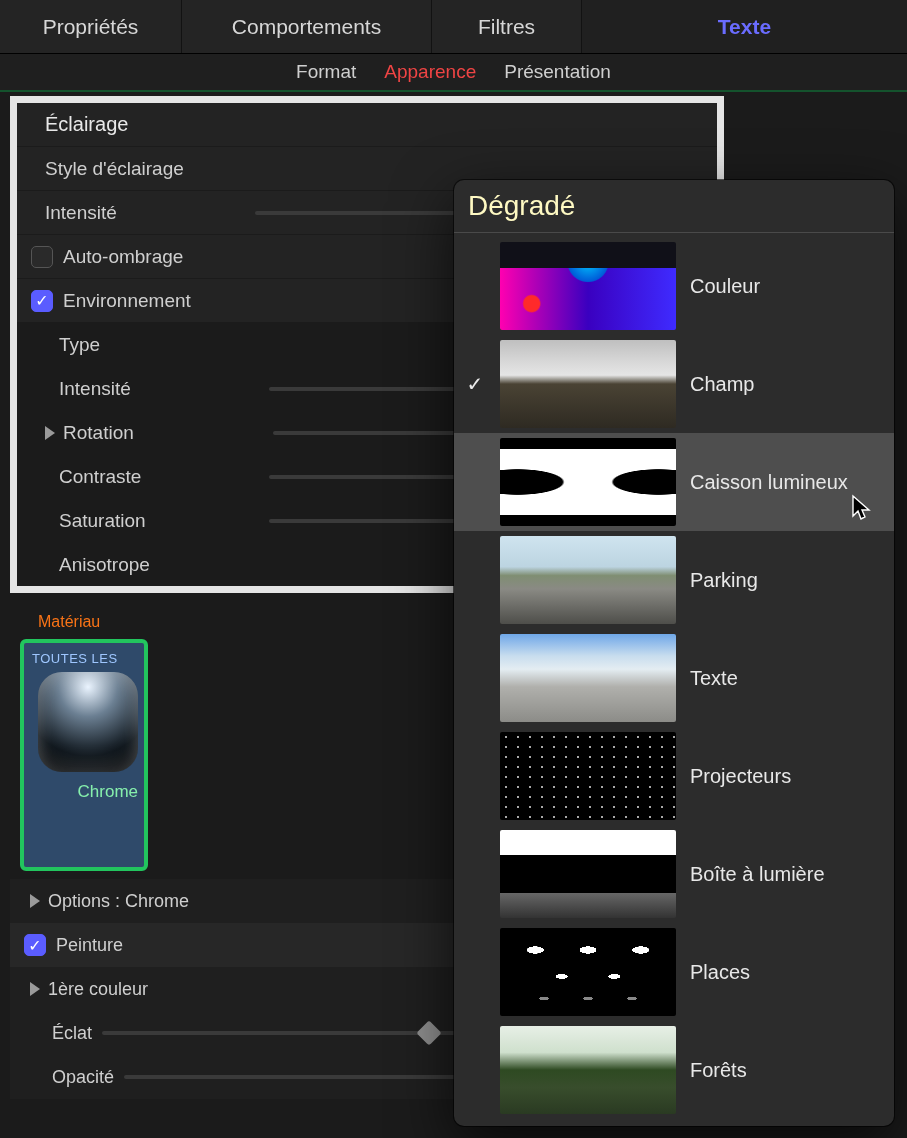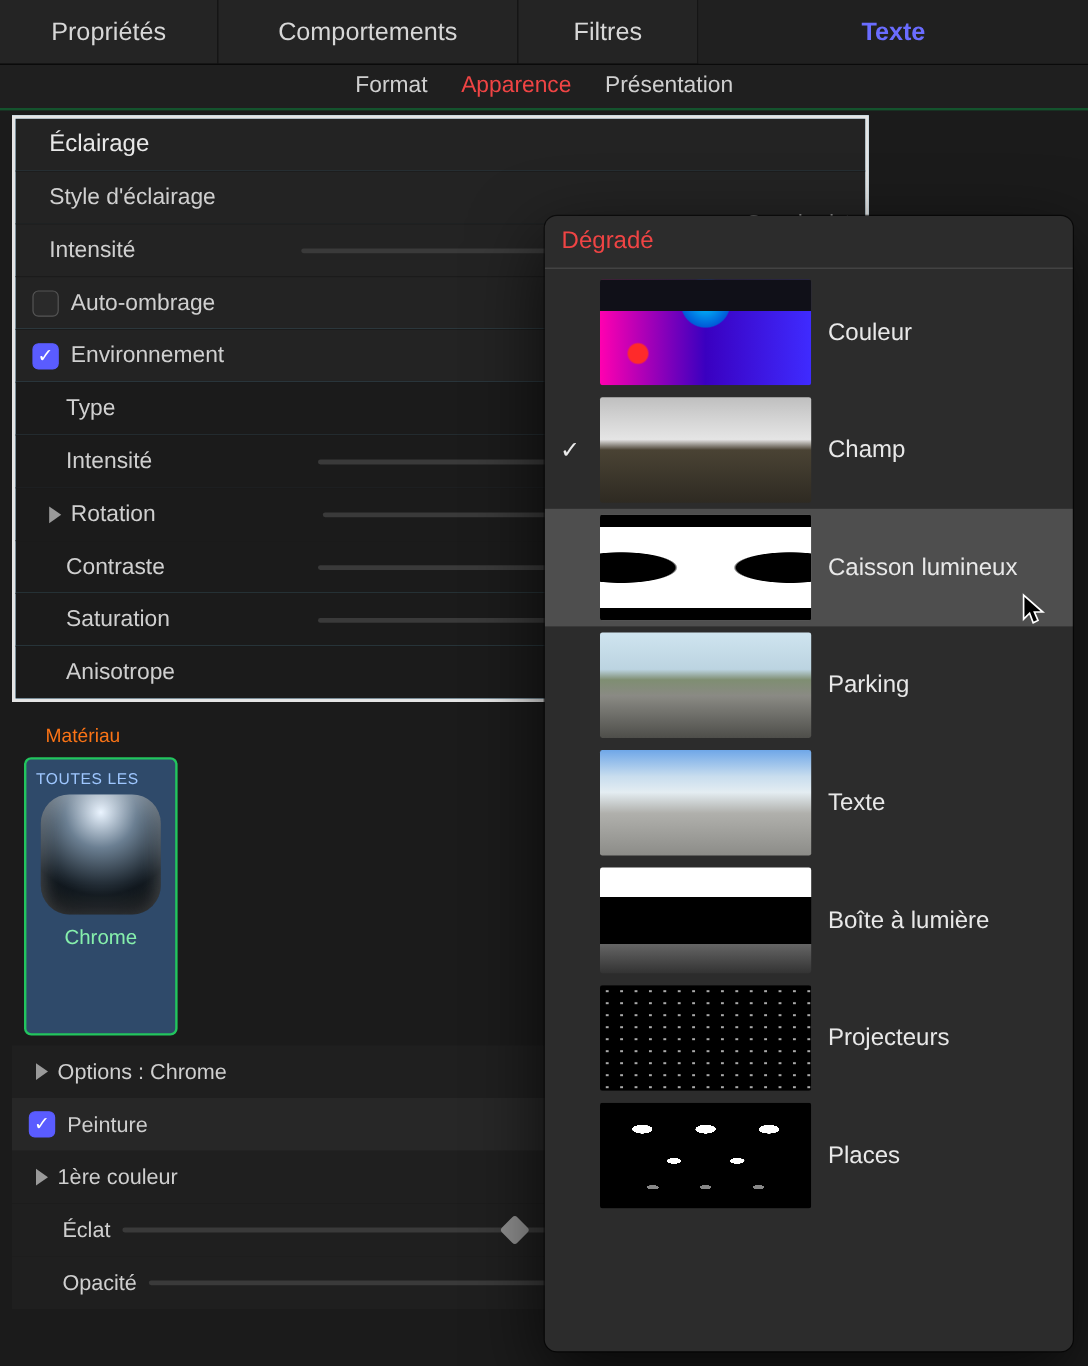--- a/index.html
+++ b/index.html
@@ -49,22 +49,22 @@
     font-size: 19px;
     text-align: center;
   }
   .subtab { color: #cfcfcf; cursor: default; }
   .subtab.active { color: #ef4444; }
 
   
   .panel {
     margin: 4px 0 0 10px;
     width: 714px;
-    border: 3px solid #e5e5e5;
-    background: #7dd3fc;
+    border: 7px solid #e5e5e5;
+    background: #15803d;
   }
   .section-header {
     padding: 10px 20px 10px 28px;
     font-size: 20px;
     color: #e8e8e8;
     background: #232323;
   }
   .row {
     display: flex;
     align-items: center;
@@ -143,26 +143,26 @@
   .material-title {
     padding: 8px 20px 8px 28px;
     font-size: 16px;
     color: #f97316;
   }
   .material-card {
     margin-left: 10px;
     width: 128px;
     height: 232px;
     background: #2f4a6a;
-    border: 2px solid #22c55e;
+    border: 4px solid #22c55e;
     border-radius: 6px;
     padding: 6px;
     display: flex;
     flex-direction: column;
-    align-items: center;
+    align-items: flex-end;
   }
   .material-card .card-head {
     color: #9fc7ff;
     font-size: 13px;
     letter-spacing: 0.5px;
     align-self: flex-start;
     margin: 2px 0 6px 2px;
   }
   .chrome-preview {
     width: 100px;
@@ -200,22 +200,22 @@
     width: 440px;
     height: 946px;
     background: #2c2c2c;
     border-radius: 10px;
     box-shadow: 0 20px 60px rgba(0,0,0,0.7), 0 0 0 1px rgba(0,0,0,0.6);
     overflow: hidden;
     z-index: 100;
   }
   .popup-head {
     padding: 10px 14px;
-    font-size: 20px;
-    color: #ef4444;
+    font-size: 28px;
+    color: #fef9c3;
     border-bottom: 1px solid #4a4a4a;
   }
   .popup-list { padding: 4px 0; }
   .popup-item {
     display: flex;
     align-items: center;
     gap: 14px;
     height: 98px;
     padding: 0 10px 0 10px;
     cursor: default;
@@ -427,31 +427,36 @@
         <div class="thumb t-parking"></div>
         <div class="popup-label">Parking</div>
       </div>
       <div class="popup-item">
         <div class="popup-check"></div>
         <div class="thumb t-roof"></div>
         <div class="popup-label">Texte</div>
       </div>
       <div class="popup-item">
         <div class="popup-check"></div>
+        <div class="thumb t-projectors"></div>
+        <div class="popup-label">Projecteurs</div>
+      </div>
+      <div class="popup-item">
+        <div class="popup-check"></div>
         <div class="thumb t-lightbox"></div>
         <div class="popup-label">Boîte à lumière</div>
       </div>
       <div class="popup-item">
         <div class="popup-check"></div>
-        <div class="thumb t-projectors"></div>
-        <div class="popup-label">Projecteurs</div>
-      </div>
-      <div class="popup-item">
-        <div class="popup-check"></div>
         <div class="thumb t-places"></div>
         <div class="popup-label">Places</div>
+      </div>
+      <div class="popup-item">
+        <div class="popup-check"></div>
+        <div class="thumb t-forest"></div>
+        <div class="popup-label">Forêts</div>
       </div>
     </div>
 </div>
 
 <svg class="cursor" viewBox="0 0 20 28">
   <path fill="#000" stroke="#fff" stroke-width="1.4" d="M2 2 L2 22 L7 17 L10 25 L14 23 L11 16 L18 16 Z"></path>
 </svg>
 
 </body></html>

